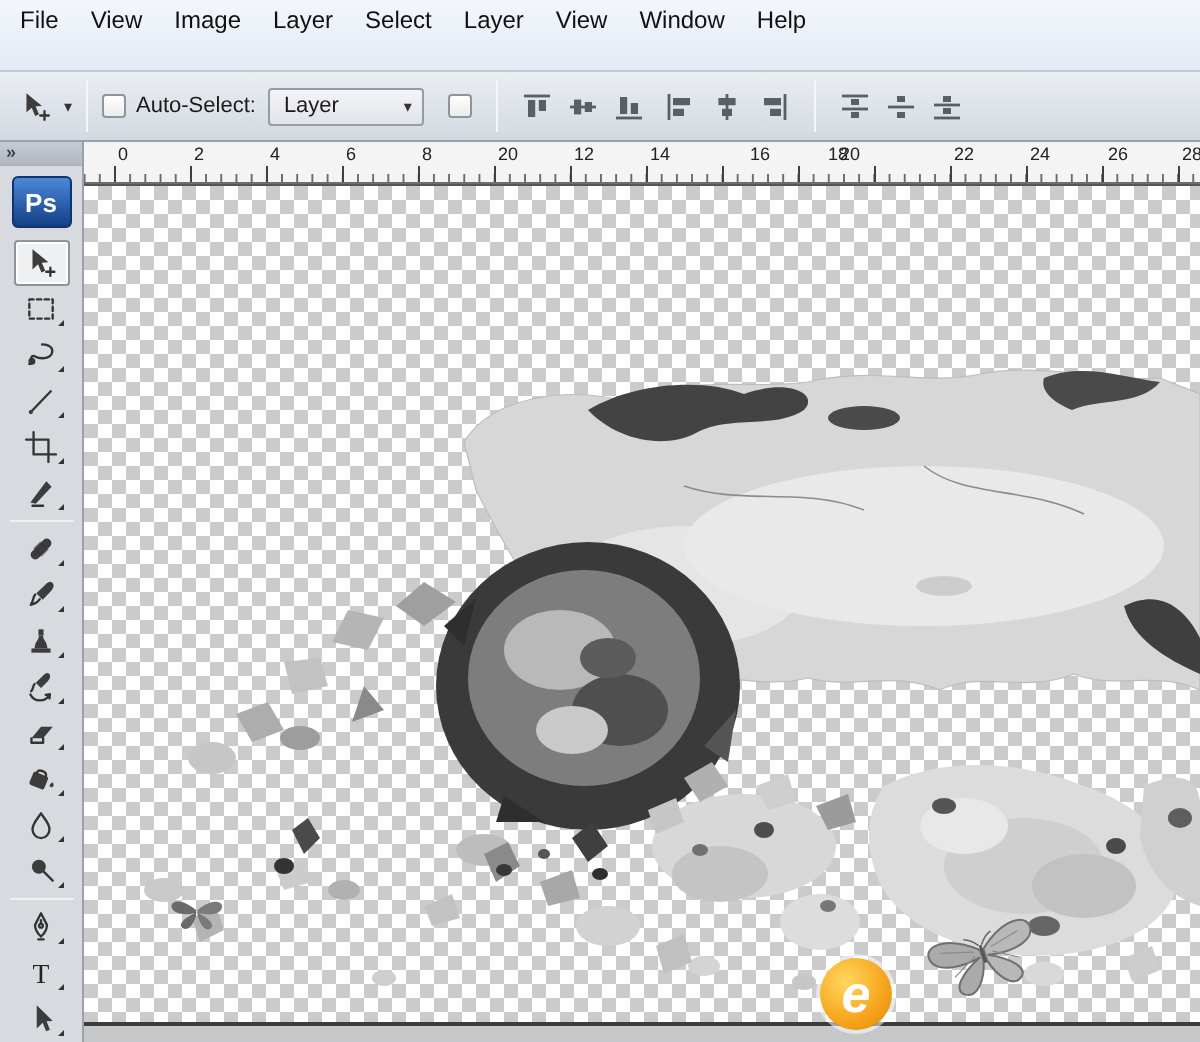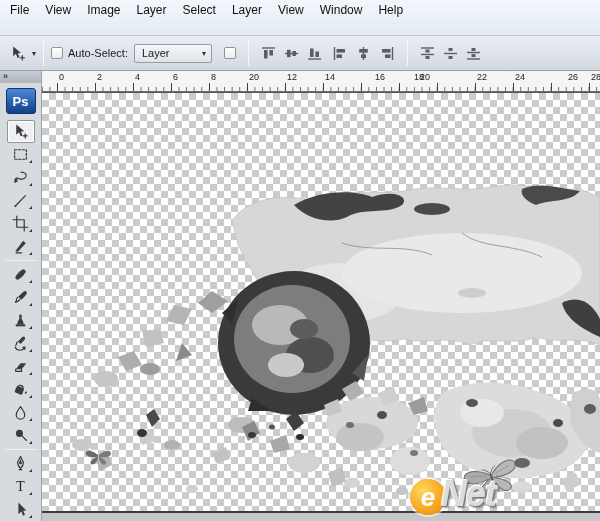--- a/index.html
+++ b/index.html
@@ -375,21 +375,21 @@
       <span class="ruler-num" style="left:131px">6</span>
       <span class="ruler-num" style="left:169px">8</span>
       <span class="ruler-num" style="left:207px">20</span>
       <span class="ruler-num" style="left:245px">12</span>
       <span class="ruler-num" style="left:283px">14</span>
       <span class="ruler-num" style="left:333px">16</span>
       <span class="ruler-num" style="left:372px">18</span>
       <span class="ruler-num" style="left:378px">20</span>
       <span class="ruler-num" style="left:435px">22</span>
       <span class="ruler-num" style="left:473px">24</span>
-      <span class="ruler-num" style="left:526px">26</span>
+      <span class="ruler-num" style="left:512px">26</span>
       <span class="ruler-num" style="left:549px">28</span>
     </div>
 
     <div class="canvas">
       <svg width="558" height="421" viewBox="0 0 558 421">
 
         <path fill="#d7d7d7" stroke="#bdbdbd" stroke-width="0.6" d="M190,128 C205,104 245,100 272,108 C300,94 335,102 362,98 C395,90 420,100 448,94 C480,88 512,98 538,96 L558,104 L558,252 C536,242 515,252 495,244 C470,254 448,242 428,252 C405,242 385,252 362,246 C338,252 318,242 300,248 C278,252 260,240 246,228 C228,212 208,176 196,152 Z"></path>
         <path fill="#434343" d="M252,112 C275,98 310,96 330,104 C352,96 368,104 360,112 C345,122 322,114 305,124 C288,132 265,126 252,112 Z"></path>
         <path fill="#4a4a4a" d="M480,96 C500,88 520,96 538,98 C528,110 508,106 494,112 C484,108 478,102 480,96 Z"></path>
         <path fill="#3f3f3f" d="M520,210 C540,200 552,214 558,226 L558,244 C540,236 524,226 520,210 Z"></path>
@@ -472,17 +472,16 @@
           <line x1="0.7" y1="-2" x2="0.7" y2="6" stroke="#555555" stroke-width="1.2"></line>
           <path d="M0,-2 C-2,-5 -4,-6 -5.5,-6.5 M1.4,-2 C3.4,-5 5.4,-6 6.9,-6.5" stroke="#666666" stroke-width="0.7" fill="none"></path>
         </g>
       </svg>
     </div>
 
     <div class="status-strip"></div>
 
     <div class="watermark">
       <div class="wm-e">e</div>
-      <div class="wm-net">Net</div>
     </div>
 
   </div>
 </div>
 
 </body></html>

